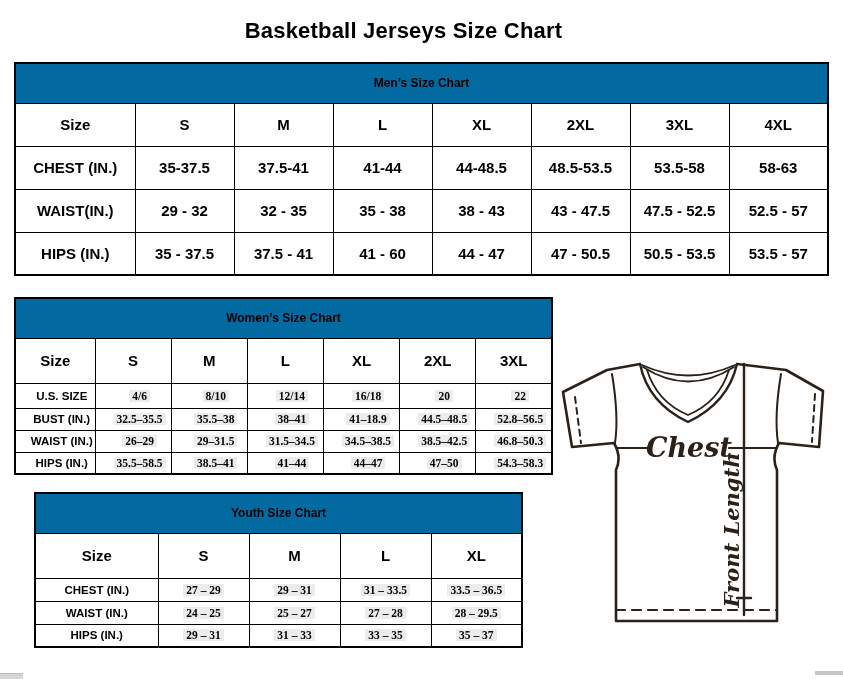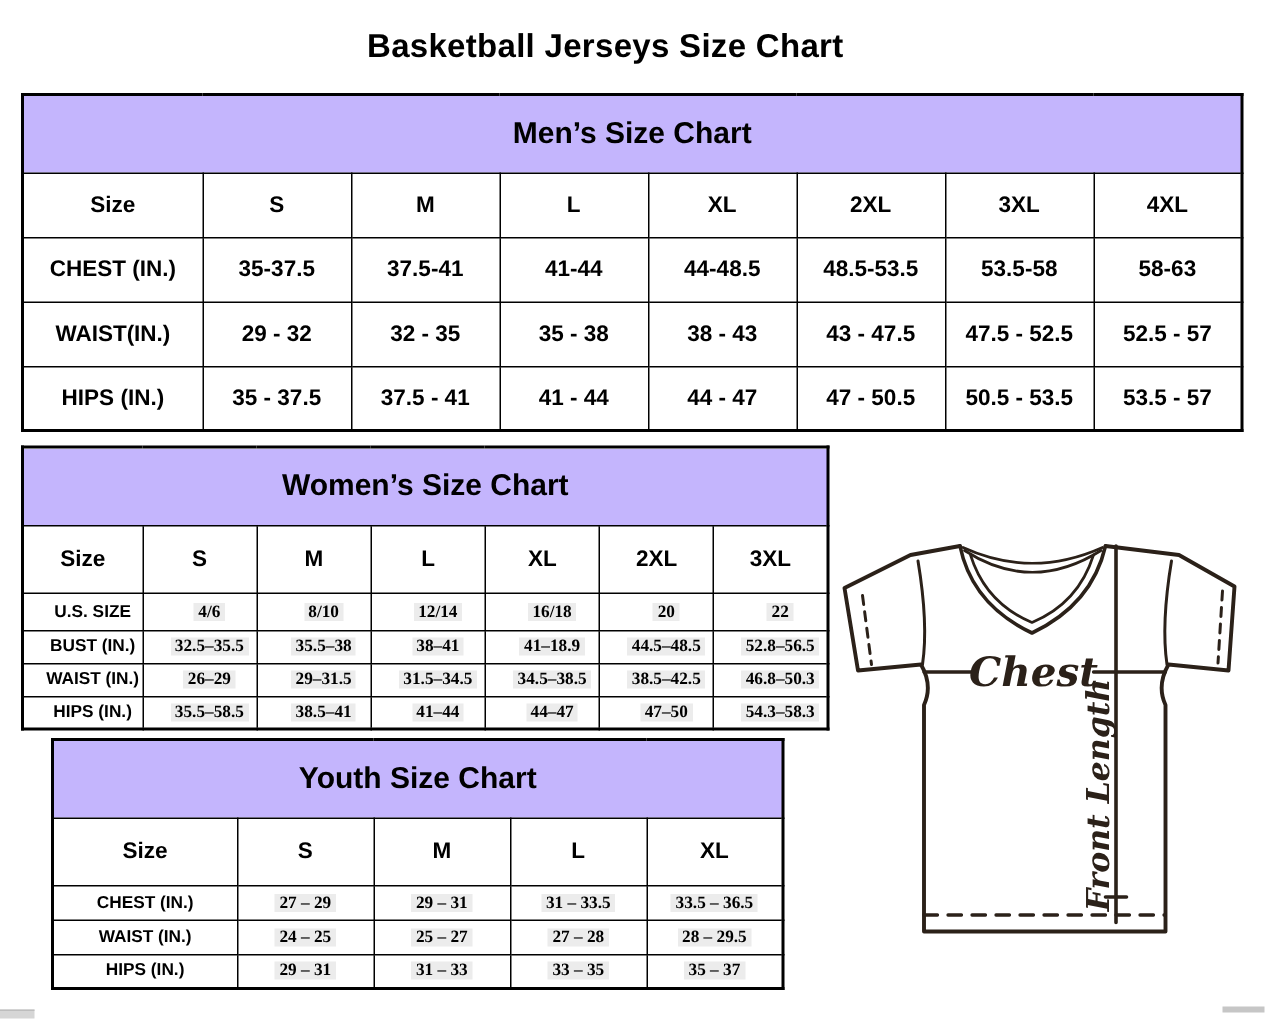--- a/index.html
+++ b/index.html
@@ -13,21 +13,21 @@
     font-size:22px; font-weight:700; letter-spacing:0.2px;margin-top:12px;
   }
   table.tbl {
     position:absolute; border-collapse:collapse; table-layout:fixed;
     background:#fff; border:2px solid #000;
   }
   table.tbl td {
     border:1px solid #000; text-align:center; vertical-align:middle;
     font-weight:700; padding:0; overflow:hidden; white-space:nowrap;
   }
-  td.cap { background:#c4b5fd; font-size:20px; height:52px; }
+  td.cap { background:#0369a1; font-size:12px; height:40px; }
   
   .mens { left:14px; top:62px; width:815px; font-size:15px; }
   .mens col.c0 { width:120px; }
   .mens tr.szrow td { height:43px; }
   .mens tr.data td { height:43px; }
   
   .womens { left:14px; top:297px; width:539px; font-size:15px;border-radius:32px; }
   .womens col.c0 { width:80px; }
   .womens tr.szrow td { height:45px; }
   .womens tr.sm td { height:22px; font-size:11.5px;padding-left:13px; }
@@ -96,21 +96,21 @@
     <td>35 - 38</td>
     <td>38 - 43</td>
     <td>43 - 47.5</td>
     <td>47.5 - 52.5</td>
     <td>52.5 - 57</td>
   </tr>
   <tr class="data">
     <td>HIPS (IN.)</td>
     <td>35 - 37.5</td>
     <td>37.5 - 41</td>
-    <td>41 - 44</td>
+    <td>41 - 60</td>
     <td>44 - 47</td>
     <td>47 - 50.5</td>
     <td>50.5 - 53.5</td>
     <td>53.5 - 57</td>
   </tr>
   </tbody>
 </table>
 
 <table class="tbl womens">
   <colgroup>

